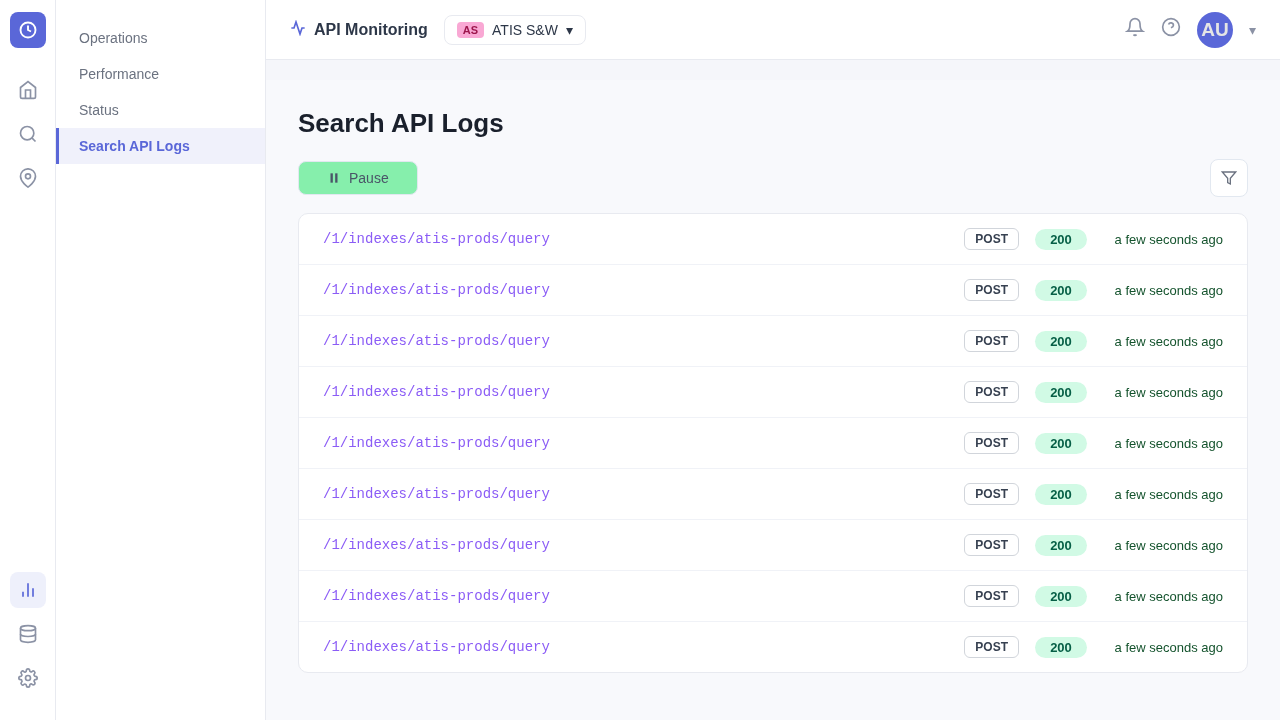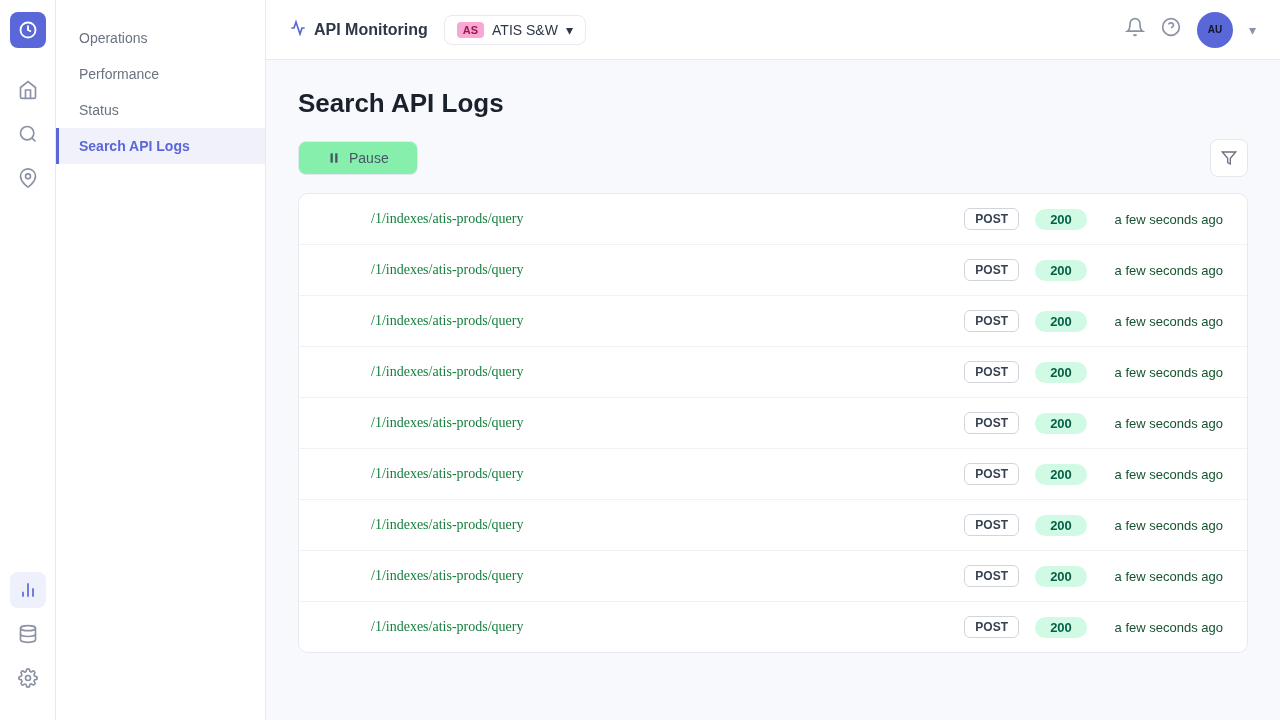--- a/index.html
+++ b/index.html
@@ -60,20 +60,21 @@
       border-left: 3px solid #5a67d8;
       background: #f0f1fb;
     }
 
     
     .main {
       flex: 1;
       display: flex;
       flex-direction: column;
       overflow: hidden;
+      gap: 20px;
     }
 
     
     .top-header {
       background: #fff;
       border-bottom: 1px solid #e8eaf0;
       padding: 0 24px;
       height: 60px;
       display: flex;
       align-items: center;
@@ -99,21 +100,21 @@
       padding: 2px 6px;
       border-radius: 4px;
     }
     .header-right { display: flex; align-items: center; gap: 16px; }
     .header-icon { color: #8b92a5; font-size: 18px; cursor: pointer; }
     .avatar {
       width: 36px; height: 36px;
       background: #5a67d8;
       border-radius: 50%;
       display: flex; align-items: center; justify-content: center;
-      color: #0f172a; font-size: 10px; font-weight: 600;
+      color: #e5e5e5; font-size: 19px; font-weight: 600;
       cursor: pointer;
     }
     .chevron-down { color: #8b92a5; font-size: 14px; cursor: pointer; }
 
     
     .content {
       flex: 1;
       padding: 28px 32px;
       overflow-y: auto;
       background: #f8f9fc;
@@ -163,23 +164,22 @@
       display: flex;
       align-items: center;
       padding: 14px 24px;
       border-bottom: 1px solid #f0f2f7;
       gap: 16px;
     }
     .log-row:last-child { border-bottom: none; }
     .log-path {
       flex: 1;
       font-size: 14px;
-      color: #15803d;
-      font-family: Liberation Serif, serif;
-      margin-left: 48px;
+      color: #8b5cf6;
+      font-family: Liberation Mono, monospace;
     }
     .method-badge {
       border: 1px solid #d1d5db;
       border-radius: 6px;
       padding: 3px 10px;
       font-size: 12px;
       font-weight: 600;
       color: #374151;
       min-width: 52px;
       text-align: center;

